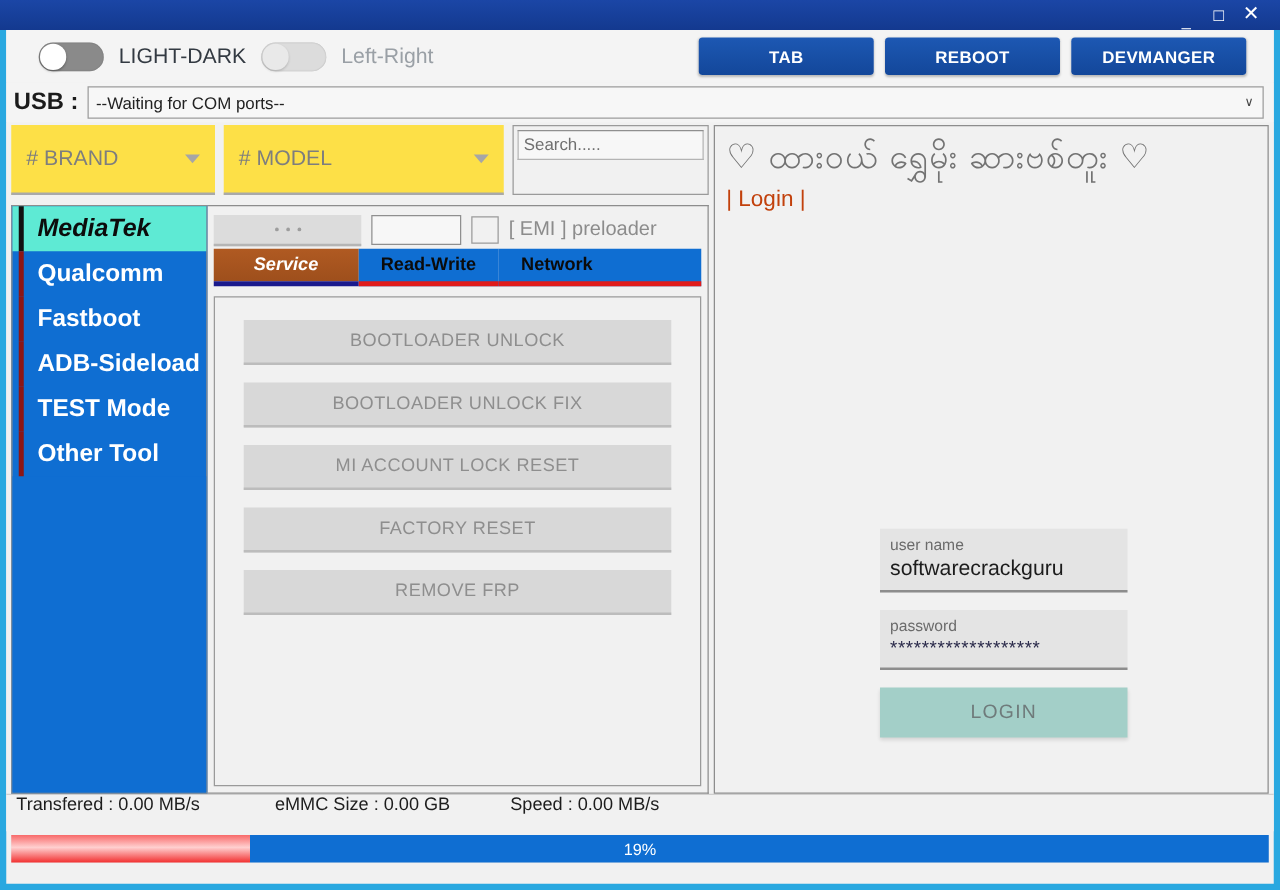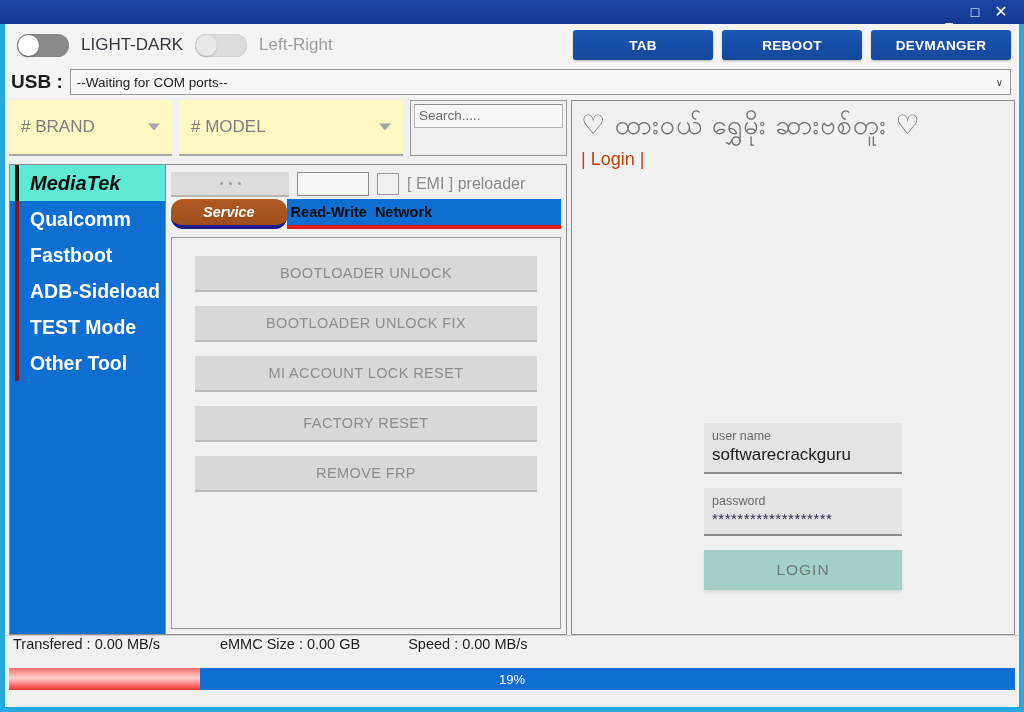--- a/index.html
+++ b/index.html
@@ -39,21 +39,21 @@
   }
   .winbtn.min { font-size: 13px; position: relative; top: 4px; }
   .winbtn.max { font-size: 14px; }
   .winbtn.close { font-size: 16px; }
 
   
   .toolbar {
     height: 42px;
     background: #f4f4f4;
     display: flex; align-items: center;
-    padding: 0 6px;
+    padding: 0 20px;
     gap: 0;
   }
   .toggle {
     width: 52px; height: 23px;
     border-radius: 13px;
     background: #8a8a8a;
     position: relative;
     flex: 0 0 auto;
     margin-left: 6px;
     box-shadow: inset 0 0 1px rgba(0,0,0,.3);
@@ -137,21 +137,21 @@
     background: #f1f1f1;
     border: 1px solid #8d8d8d;
     padding: 6px 9px;
     position: relative;
   }
 
   
   .pickrow { display: flex; height: 62px; align-items: flex-start; gap: 7px; }
   .combo {
     height: 56px;
-    background: #fef9c3;
+    background: #fde047;
     border: none;
     border-bottom: 2px solid #a9a9a9;
     display: flex; align-items: center;
     padding: 0 12px;
     position: relative;
     cursor: pointer;
   }
   .combo.brand { width: 163px; }
   .combo.model { width: 224px; }
   .combo .ctext { font-size: 17px; color: #7e7e7e; }
@@ -245,33 +245,32 @@
   .emitext { font-size: 16px; color: #8c8c8c; }
 
   
   .tabs { display: flex; height: 30px; }
   .tab {
     background: #0f6ed2;
     color: #0b0b0b;
     font-size: 14.5px;
     font-weight: bold;
     display: flex; align-items: center; justify-content: center;
-    padding: 0 4px;
+    padding: 0 18px;
     border-bottom: 4px solid #e01b1b;
     cursor: pointer;
     white-space: nowrap;
   }
   .tab.active {
     background: #a8561f;
     background: linear-gradient(#b05a22, #9e4f1c);
     color: #ffffff;
     font-style: italic;
     border-bottom: 4px solid #1a1a8c;
     padding: 0 32px;
-    border-radius: 12px;
   }
   .tabfill { flex: 1; background: #0f6ed2; border-bottom: 4px solid #e01b1b; }
 
   
   .btnpanel {
     flex: 1;
     margin-top: 8px;
     background: #f1f1f1;
     border: 1px solid #9a9a9a;
     padding: 18px 20px;

